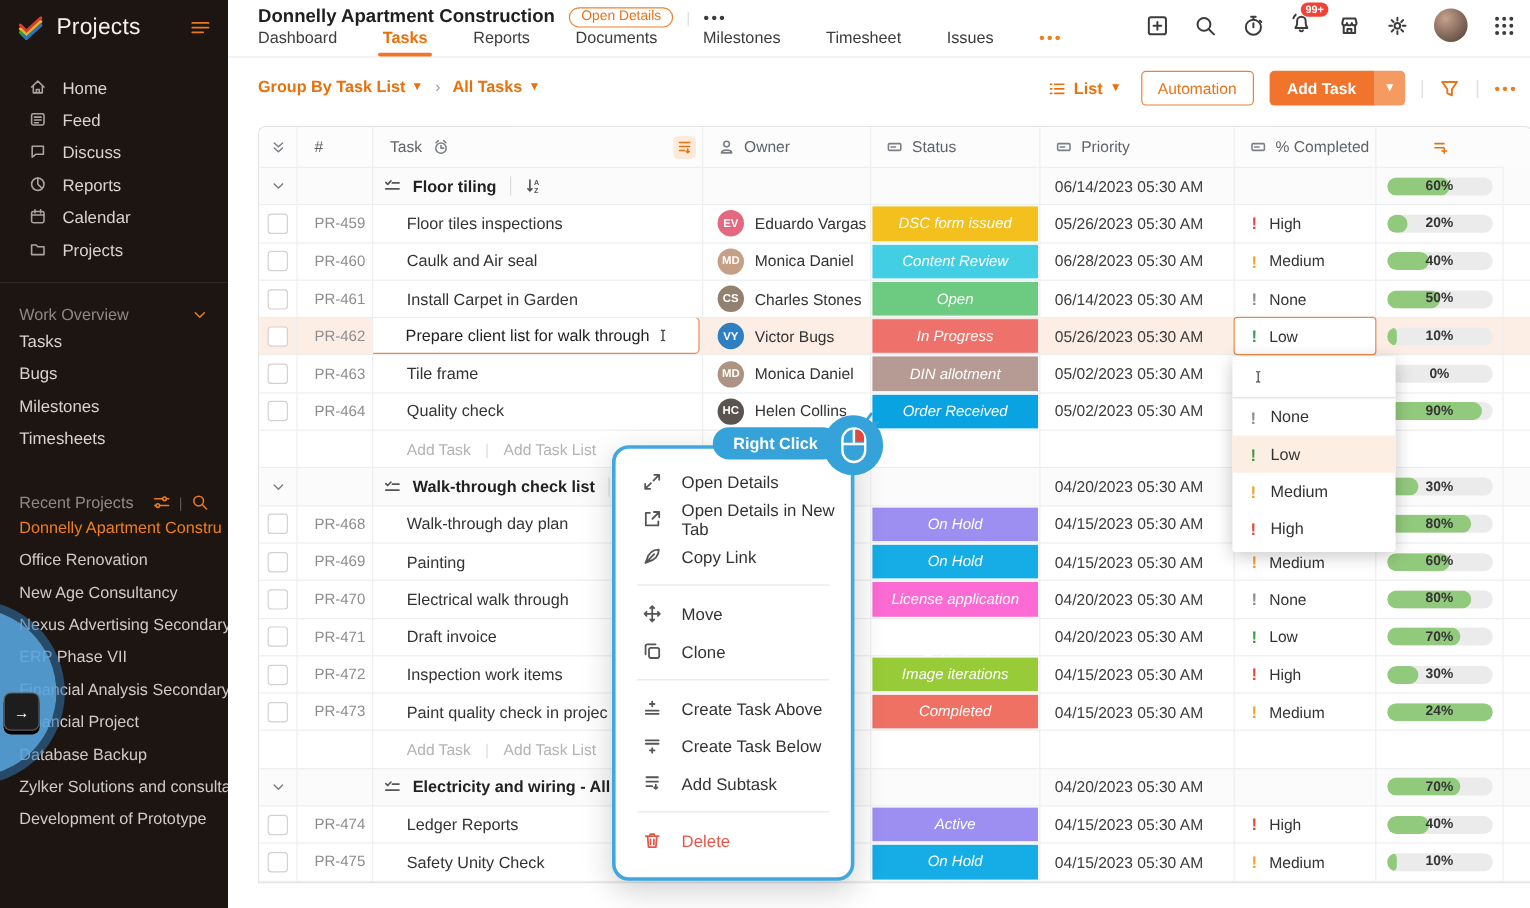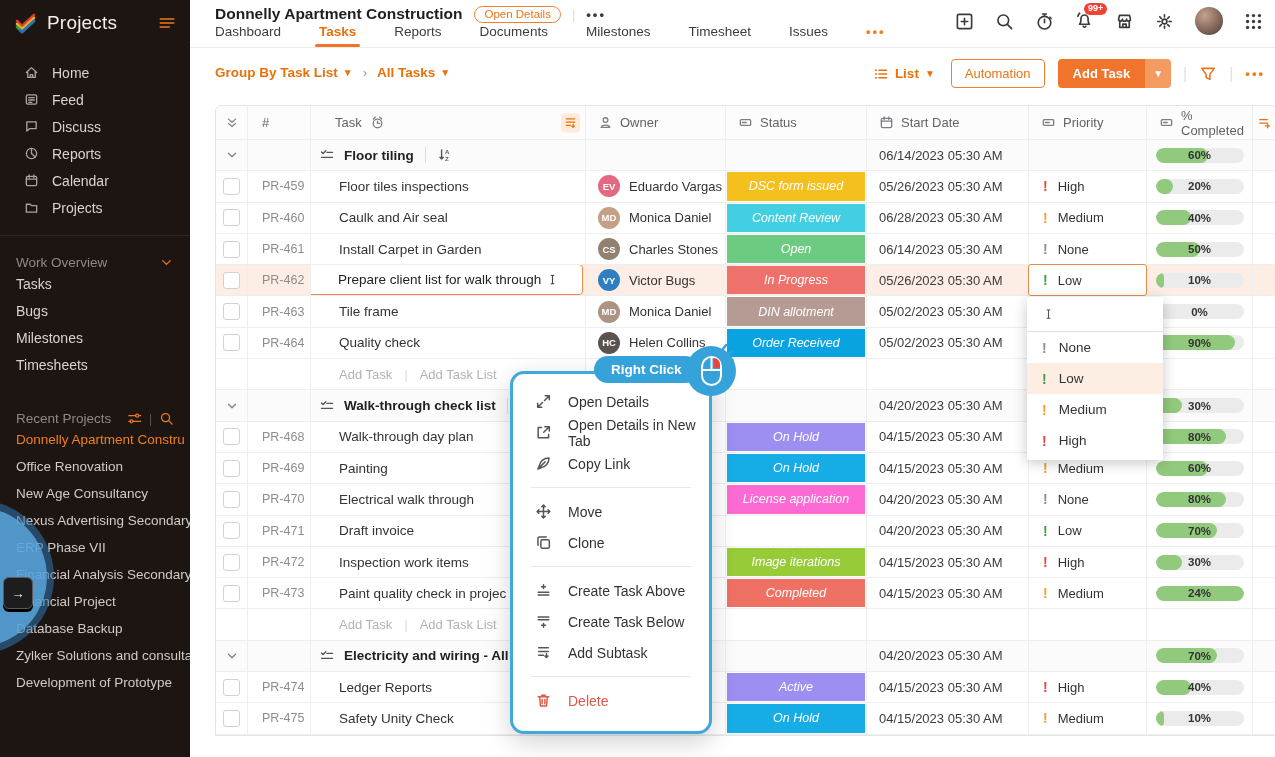--- a/index.html
+++ b/index.html
@@ -388,21 +388,21 @@
         <span class="ic">
           <svg viewBox="0 0 16 16">
             <path d="M4 3.6l4 3.6 4-3.6M4 8.4l4 3.6 4-3.6"></path>
           </svg>
         </span>
       </div>
       <div style="padding-left: 12px;">
         <span class="hlabel" style="margin-left: 2px;">#</span>
       </div>
       <div style="padding-left: 12px;">
-        <span class="hlabel" style="margin-left: 12px;">Task</span>
+        <span class="hlabel" style="margin-left: 2px;">Task</span>
         <span class="ic" style="margin-left: 8px;">
           <svg viewBox="0 0 16 16">
             <circle cx="8" cy="9" r="4.6"></circle>
             <path d="M8 6.6V9h2.2M3.6 4.2l2-1.8M12.4 4.2l-2-1.8"></path>
           </svg>
         </span>
         <span class="ic task-right-ic">
           <svg viewBox="0 0 16 16">
             <path d="M3.5 3.5h9M3.5 7h9M3.5 10.5h4.5M10.8 9.2v3.4M10.8 12.6l-1.3-1.2M10.8 12.6l1.3-1.2"></path>
           </svg>
@@ -418,29 +418,20 @@
         <span class="hlabel">Owner</span>
       </div>
       <div style="padding-left: 12px;">
         <span class="ic">
           <svg viewBox="0 0 16 16">
             <rect x="2.5" y="5" width="11" height="6" rx="1"></rect>
             <path d="M4.8 8h4"></path>
           </svg>
         </span>
         <span class="hlabel">Status</span>
-      </div>
-      <div style="padding-left: 12px;">
-        <span class="ic">
-          <svg viewBox="0 0 16 16">
-            <rect x="2.5" y="3.5" width="11" height="10" rx="1.5"></rect>
-            <path d="M2.5 6.6h11M5.5 2v2.8M10.5 2v2.8"></path>
-          </svg>
-        </span>
-        <span class="hlabel">Start Date</span>
       </div>
       <div style="padding-left: 12px;">
         <span class="ic">
           <svg viewBox="0 0 16 16">
             <rect x="2.5" y="5" width="11" height="6" rx="1"></rect>
             <path d="M4.8 8h4"></path>
           </svg>
         </span>
         <span class="hlabel">Priority</span>
       </div>

